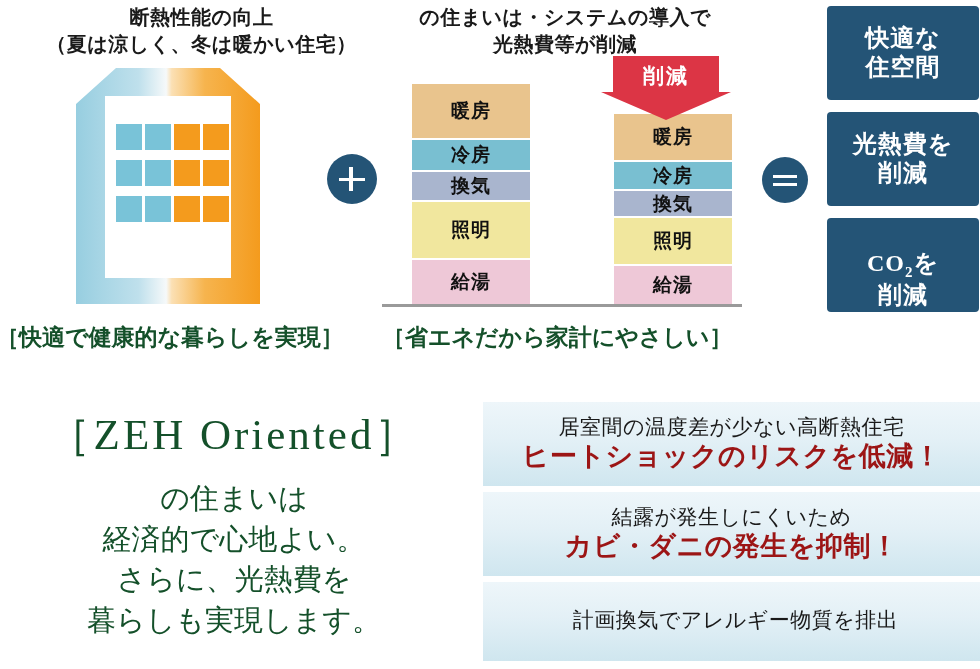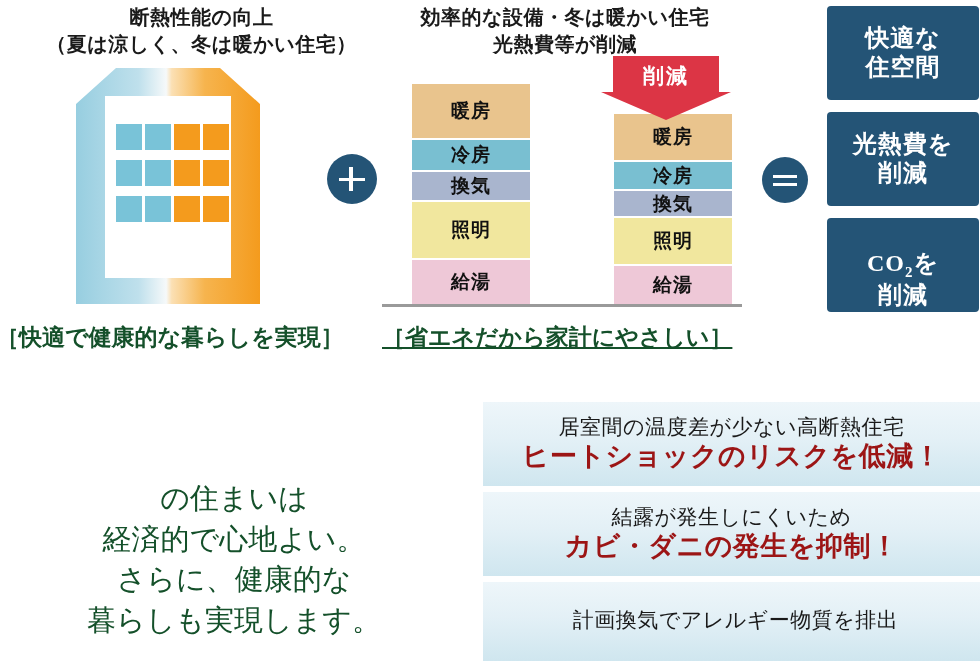--- a/index.html
+++ b/index.html
@@ -102,21 +102,21 @@
   .green-caption{
     position:absolute;
     color:#14502a;
     font-size:23px;
     font-weight:600;
     letter-spacing:0px;
     font-family:"Liberation Serif","DejaVu Serif",serif;
     white-space:nowrap;
   }
   #cap-healthy{left:-4px;top:322px;}
-  #cap-energy{left:382px;top:322px;text-decoration:underline;}
+  #cap-energy{left:382px;top:322px;}
 
   
   #zeh-title{
     position:absolute;left:4px;top:406px;width:460px;
     text-align:center;
     color:#14502a;
     font-size:43px;
     letter-spacing:3px;
     font-family:"Liberation Serif","DejaVu Serif",serif;
     white-space:nowrap;
@@ -157,21 +157,21 @@
     line-height:1.15;
   }
 </style>
 </head>
 <body>
 
 <div class="stage">
 
   <div class="head-cap" id="cap-insulation">断熱性能の向上
 （夏は涼しく、冬は暖かい住宅）</div>
-  <div class="head-cap" id="cap-equipment">効率的な設備・冬は暖かい住宅
+  <div class="head-cap" id="cap-equipment">の住まいは・システムの導入で
 光熱費等が削減</div>
 
   <div id="house-icon">
     <svg width="200" height="238" viewBox="0 0 200 238" xmlns="http://www.w3.org/2000/svg">
       <defs>
         <linearGradient id="houseGrad" x1="0" y1="0" x2="1" y2="0">
           <stop offset="0%" stop-color="#97CEE0"></stop>
           <stop offset="34%" stop-color="#BFE0EC"></stop>
           <stop offset="49%" stop-color="#F6F9FA"></stop>
           <stop offset="52%" stop-color="#FBE0B4"></stop>
@@ -248,23 +248,24 @@
   <div class="result-pill" id="pill-co2">
     <span>
       <span>CO</span><span class="sub">2</span><span style="white-space:pre-line;">を
 削減</span>
     </span>
   </div>
 
   <div class="green-caption" id="cap-healthy">［快適で健康的な暮らしを実現］</div>
   <div class="green-caption" id="cap-energy">［省エネだから家計にやさしい］</div>
 
+  <div id="zeh-title">［ZEH  Oriented］</div>
   <div id="zeh-body">の住まいは
 経済的で心地よい。
-さらに、健康的な
+さらに、光熱費を
 暮らしも実現します。</div>
 
   <div class="benefit-box" id="benefit-2">
     <div class="benefit-sub">結露が発生しにくいため</div>
     <div class="benefit-main">カビ・ダニの発生を抑制！</div>
   </div>
   <div class="benefit-box" id="benefit-1">
     <div class="benefit-sub">居室間の温度差が少ない高断熱住宅</div>
     <div class="benefit-main">ヒートショックのリスクを低減！</div>
   </div>

